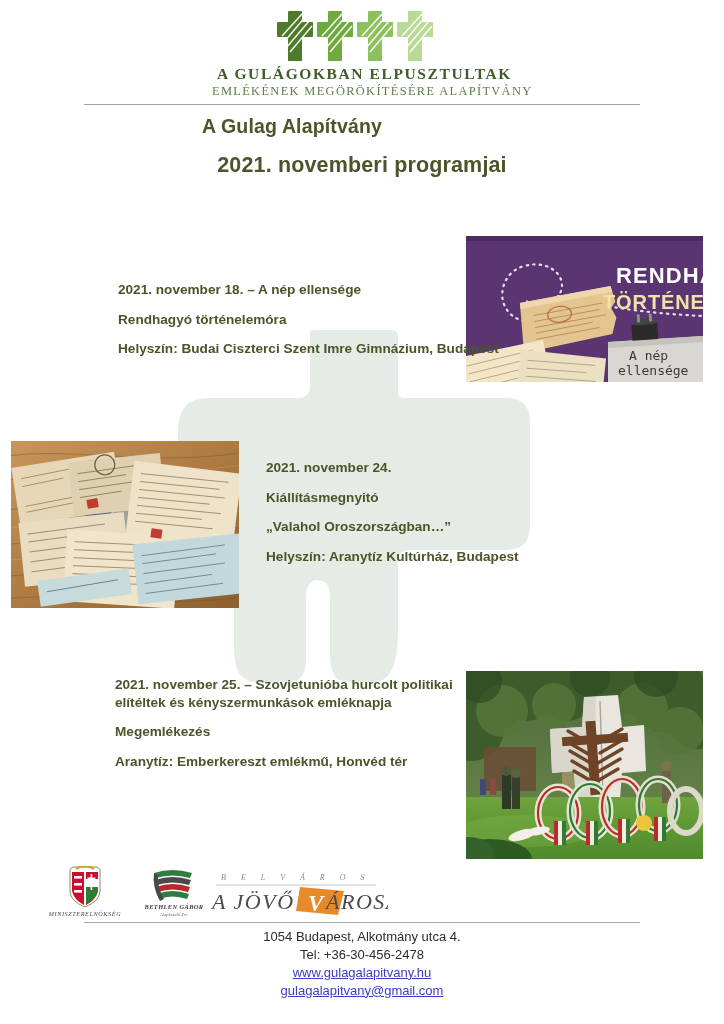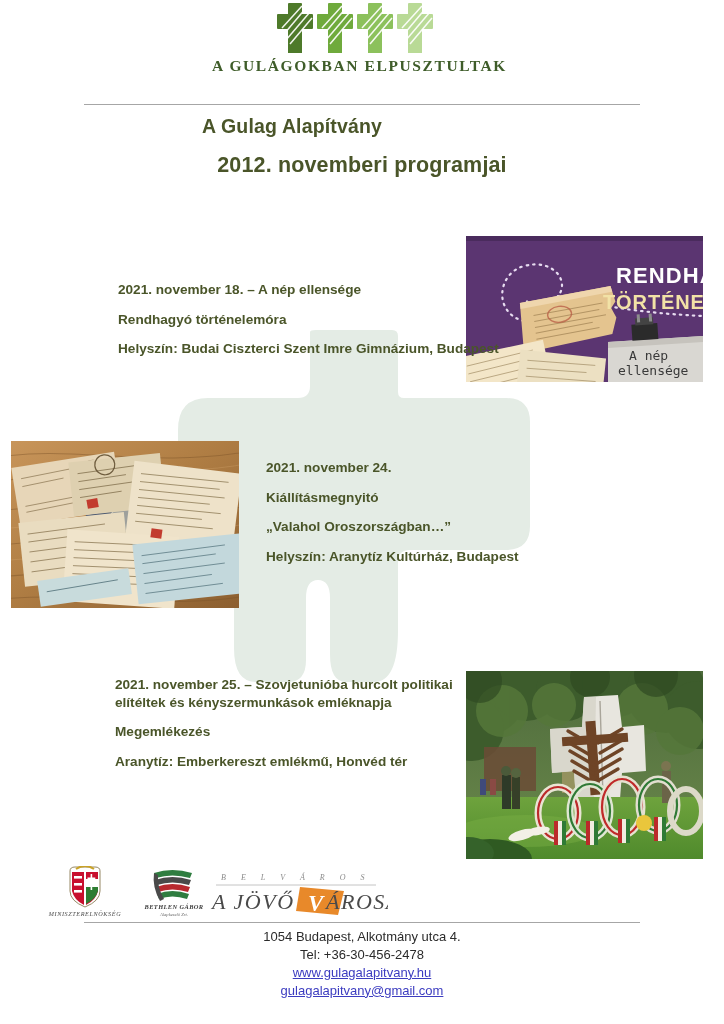--- a/index.html
+++ b/index.html
@@ -37,24 +37,24 @@
     position: absolute;
     left: 0;
     top: 0;
     width: 724px;
     height: 104px;
     z-index: 3;
   }
   .logo-wrap {
     position: absolute;
     left: 50%;
-    top: 0;
+    top: 8px;
     transform: translateX(-50%);
     width: 300px;
-    text-align: left;
+    text-align: right;
   }
   .logo-figures {
     display: block;
     margin: 0 auto;
     width: 172px;
     height: 56px;
   }
   .logo-line1 {
     font-family: "Liberation Serif", serif;
     font-weight: bold;
@@ -250,26 +250,27 @@
             <line x1="86" y1="28" x2="106" y2="6"></line>
             <line x1="94" y1="44" x2="116" y2="18"></line>
             <line x1="128" y1="34" x2="150" y2="8"></line>
             <line x1="130" y1="40" x2="154" y2="12"></line>
             <line x1="126" y1="28" x2="146" y2="6"></line>
             <line x1="134" y1="44" x2="156" y2="18"></line>
           </g>
         </g>
       </svg>
       <div class="logo-line1">A  GULÁGOKBAN  ELPUSZTULTAK</div>
+      <div class="logo-line2">EMLÉKÉNEK MEGÖRÖKÍTÉSÉRE ALAPÍTVÁNY</div>
     </div>
   </div>
   <div class="header-rule"></div>
 
   <div class="doc-title">A Gulag Alapítvány</div>
-  <div class="doc-subtitle">2012. novemberi programjai</div>
+  <div class="doc-subtitle">2021. novemberi programjai</div>
 
   <div class="event-block" id="event-1">
     <p>2021. november 18. – A nép ellensége</p>
     <p>Rendhagyó történelemóra</p>
     <p>Helyszín: Budai Ciszterci Szent Imre Gimnázium, Budapest</p>
   </div>
 
   <div class="event-block" id="event-2">
     <p>2021. november 24.</p>
     <p>Kiállításmegnyitó</p>

